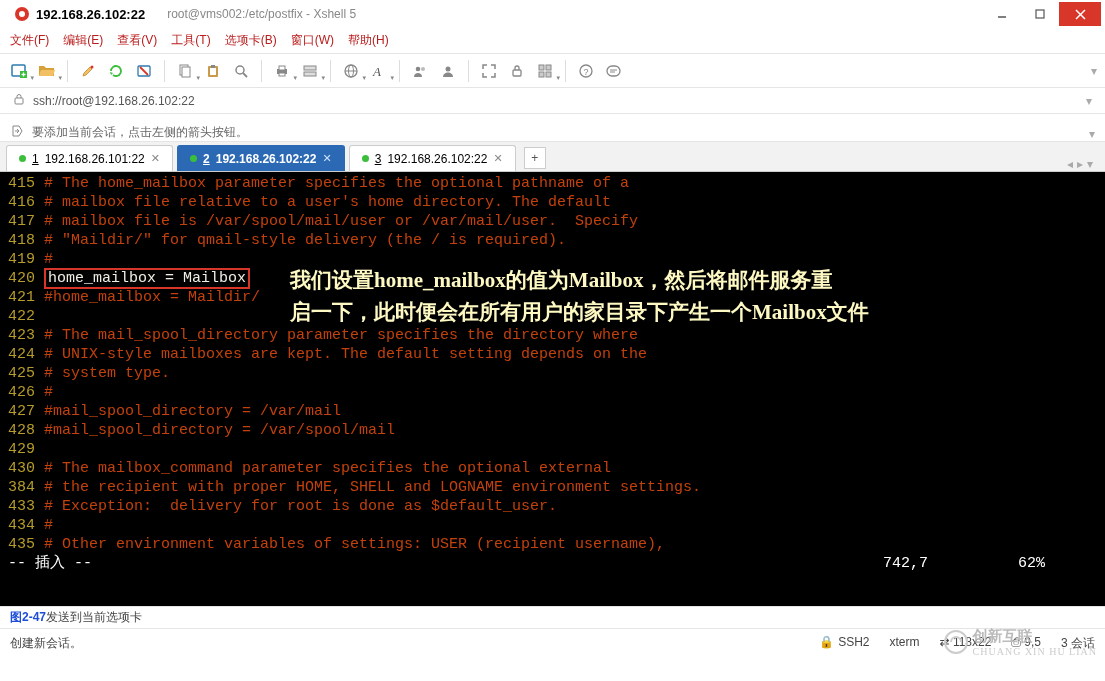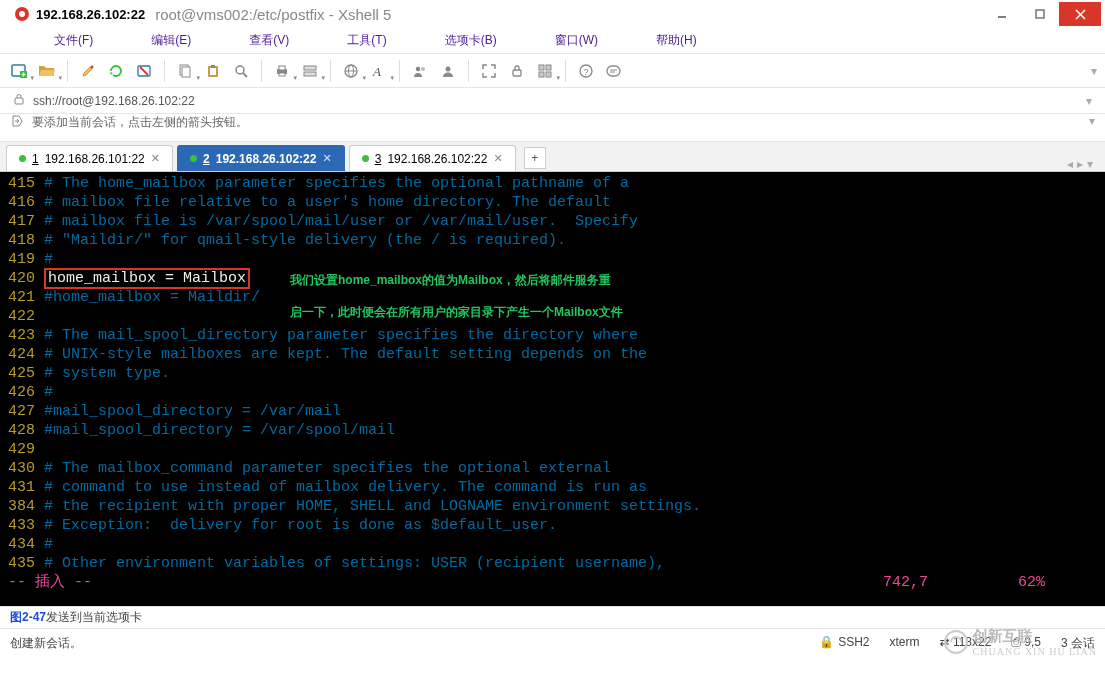--- a/index.html
+++ b/index.html
@@ -1,48 +1,48 @@
 <!DOCTYPE html>
 <html><head>
 <meta charset="utf-8">
 <style>
   * { margin: 0; padding: 0; box-sizing: border-box; }
   body { font-family: "Microsoft YaHei", Arial, sans-serif; font-size: 12px; background: #fff; width: 1105px; height: 681px; overflow: hidden; position: relative; }
   .titlebar { height: 28px; display: flex; align-items: center; padding: 0 4px; background: #fff; }
   .titlebar .app-icon { width: 16px; height: 16px; margin: 0 6px 0 10px; }
   .titlebar .title-main { font-weight: bold; color: #000; font-size: 13px; }
-  .titlebar .title-sub { color: #888; margin-left: 10px; font-size: 15px; }
+  .titlebar .title-sub { color: #888; margin-left: 22px; font-size: 12px; }
   .winbtns { margin-left: auto; display: flex; }
   .winbtn { width: 38px; height: 24px; display: flex; align-items: center; justify-content: center; color: #555; font-size: 13px; }
   .winbtn.close { background: #d9362a; color: #fff; width: 42px; }
   .menubar { height: 26px; display: flex; align-items: center; padding: 0 10px; gap: 14px; border-bottom: 1px solid #e5e5e5; }
-  .menubar span { color: #4c1d95; margin-left: 44px; }
+  .menubar span { color: #b91c1c; }
   .toolbar { height: 34px; display: flex; align-items: center; padding: 0 8px; gap: 6px; border-bottom: 1px solid #e5e5e5; }
   .tbtn { width: 22px; height: 22px; display: flex; align-items: center; justify-content: center; color: #666; position: relative; }
   .tbtn.wdd::after { content:"▾"; font-size:7px; color:#888; position:absolute; right:-4px; bottom:0; }
   .tdiv { width:1px; height:22px; background:#ddd; margin:0 3px; }
   .addrbar { height: 26px; display: flex; align-items: center; padding: 0 13px; border-bottom: 1px solid #e5e5e5; color: #555; gap:8px; }
-  .hintbar { height: 28px; display: flex; align-items: flex-start; padding: 0 10px; color: #666; gap:8px; border-bottom: 1px solid #e5e5e5; }
+  .hintbar { height: 28px; display: flex; align-items: flex-end; padding: 0 10px; color: #666; gap:8px; border-bottom: 1px solid #e5e5e5; }
   .tabstrip { height: 30px; display: flex; align-items: flex-end; background: #f2f2f2; padding: 0 6px; border-bottom: 1px solid #ccc; position:relative; }
   .tab { display: flex; align-items: center; height: 26px; padding: 0 12px; background:#fff; border:1px solid #ccc; border-bottom:none; margin-right:4px; border-radius:3px 3px 0 0; gap:6px; }
   .tab.active { background:#2c69b5; color:#fff; border-color:#2c69b5; }
   .tab .dot { width:7px; height:7px; border-radius:50%; background:#3bbf3b; }
   .tab .num { text-decoration: underline; }
   .tab .x { color:#888; font-size:11px; }
   .tab.active .x { color:#cde2ff; }
   .addtab { width:22px; height:22px; display:flex; align-items:center; justify-content:center; border:1px solid #ccc; background:#fff; margin-left:4px; margin-bottom:2px; color:#555;}
   .tab-nav { margin-left:auto; display:flex; gap:4px; color:#aaa; padding-right:6px; align-items:center; }
   .terminal { background:#000; font-family: Consolas, "Courier New", monospace; font-size: 15px; line-height: 19px; padding: 2px 0 2px 8px; height: 434px; overflow:hidden; position:relative; }
   .line { white-space: pre; }
   .ln { color:#b59c2b; display:inline-block; width: 36px; }
-  .cm { color:#0369a1; }
+  .cm { color:#c2410c; }
   .sp { color:#f0ede4; background:transparent; }
   .hi { border:2px solid #d9362a; padding:0 2px; }
-  .ann { position:absolute; color:#22c55e; font-family:Liberation Sans, sans-serif; font-weight:bold; font-size:12px; line-height:28px; }
-  .statusline { color:#ec4899; display:flex;gap:48px; }
+  .ann { position:absolute; color:#fef9c3; font-family:Liberation Serif, serif; font-weight:bold; font-size:21px; line-height:28px; }
+  .statusline { color:#ffffff; display:flex;gap:48px; }
   .statusline .left { }
   .statusline .right { margin-left:auto; padding-right:60px; }
   .watermark { position:absolute; right:8px; bottom:24px; color:#bbb; font-family:"Microsoft YaHei"; font-weight:bold; font-size:15px; display:flex; align-items:center; gap:4px; }
   .watermark small{ font-size:10px; letter-spacing:1px; display:block; color:#ccc; font-weight:normal;}
   .footer1 { height: 22px; display:flex; align-items:center; padding:0 10px; color:#444; border-top:1px solid #e5e5e5; }
   .footer2 { height: 24px; display:flex; align-items:center; padding:14px 10px; color:#444; border-top:1px solid #e5e5e5; justify-content:space-between; }
   .footer2 .rblk { display:flex; gap:20px; color:#444; }
   .figlabel { color:#1d4ed8; font-weight:bold; }
 </style>
 </head>
@@ -275,21 +275,20 @@
       <div class="line"><span class="ln">421</span><span class="cm">#home_mailbox = Maildir/</span></div>
       <div class="line"><span class="ln">422</span><span class="cm"></span></div>
       <div class="line"><span class="ln">423</span><span class="cm"># The mail_spool_directory parameter specifies the directory where</span></div>
       <div class="line"><span class="ln">424</span><span class="cm"># UNIX-style mailboxes are kept. The default setting depends on the</span></div>
       <div class="line"><span class="ln">425</span><span class="cm"># system type.</span></div>
       <div class="line"><span class="ln">426</span><span class="cm">#</span></div>
       <div class="line"><span class="ln">427</span><span class="cm">#mail_spool_directory = /var/mail</span></div>
       <div class="line"><span class="ln">428</span><span class="cm">#mail_spool_directory = /var/spool/mail</span></div>
       <div class="line"><span class="ln">429</span><span class="cm"></span></div>
       <div class="line"><span class="ln">430</span><span class="cm"># The mailbox_command parameter specifies the optional external</span></div>
-      <div class="line"><span class="ln">431</span><span class="cm"># command to use instead of mailbox delivery. The command is run as</span></div>
       <div class="line"><span class="ln">384</span><span class="cm"># the recipient with proper HOME, SHELL and LOGNAME environment settings.</span></div>
       <div class="line"><span class="ln">433</span><span class="cm"># Exception:  delivery for root is done as $default_user.</span></div>
       <div class="line"><span class="ln">434</span><span class="cm">#</span></div>
       <div class="line"><span class="ln">435</span><span class="cm"># Other environment variables of settings: USER (recipient username),</span></div>
     </div>
   <div class="line statusline">
     <span class="left">-- 插入 --</span>
     <span class="right"><span>742,7</span>&nbsp;&nbsp;&nbsp;&nbsp;&nbsp;&nbsp;&nbsp;&nbsp;&nbsp;&nbsp;<span>62%</span></span>
   </div>
   <div class="ann" style="top:94px; left:290px;">我们设置home_mailbox的值为Mailbox，然后将邮件服务重</div>

